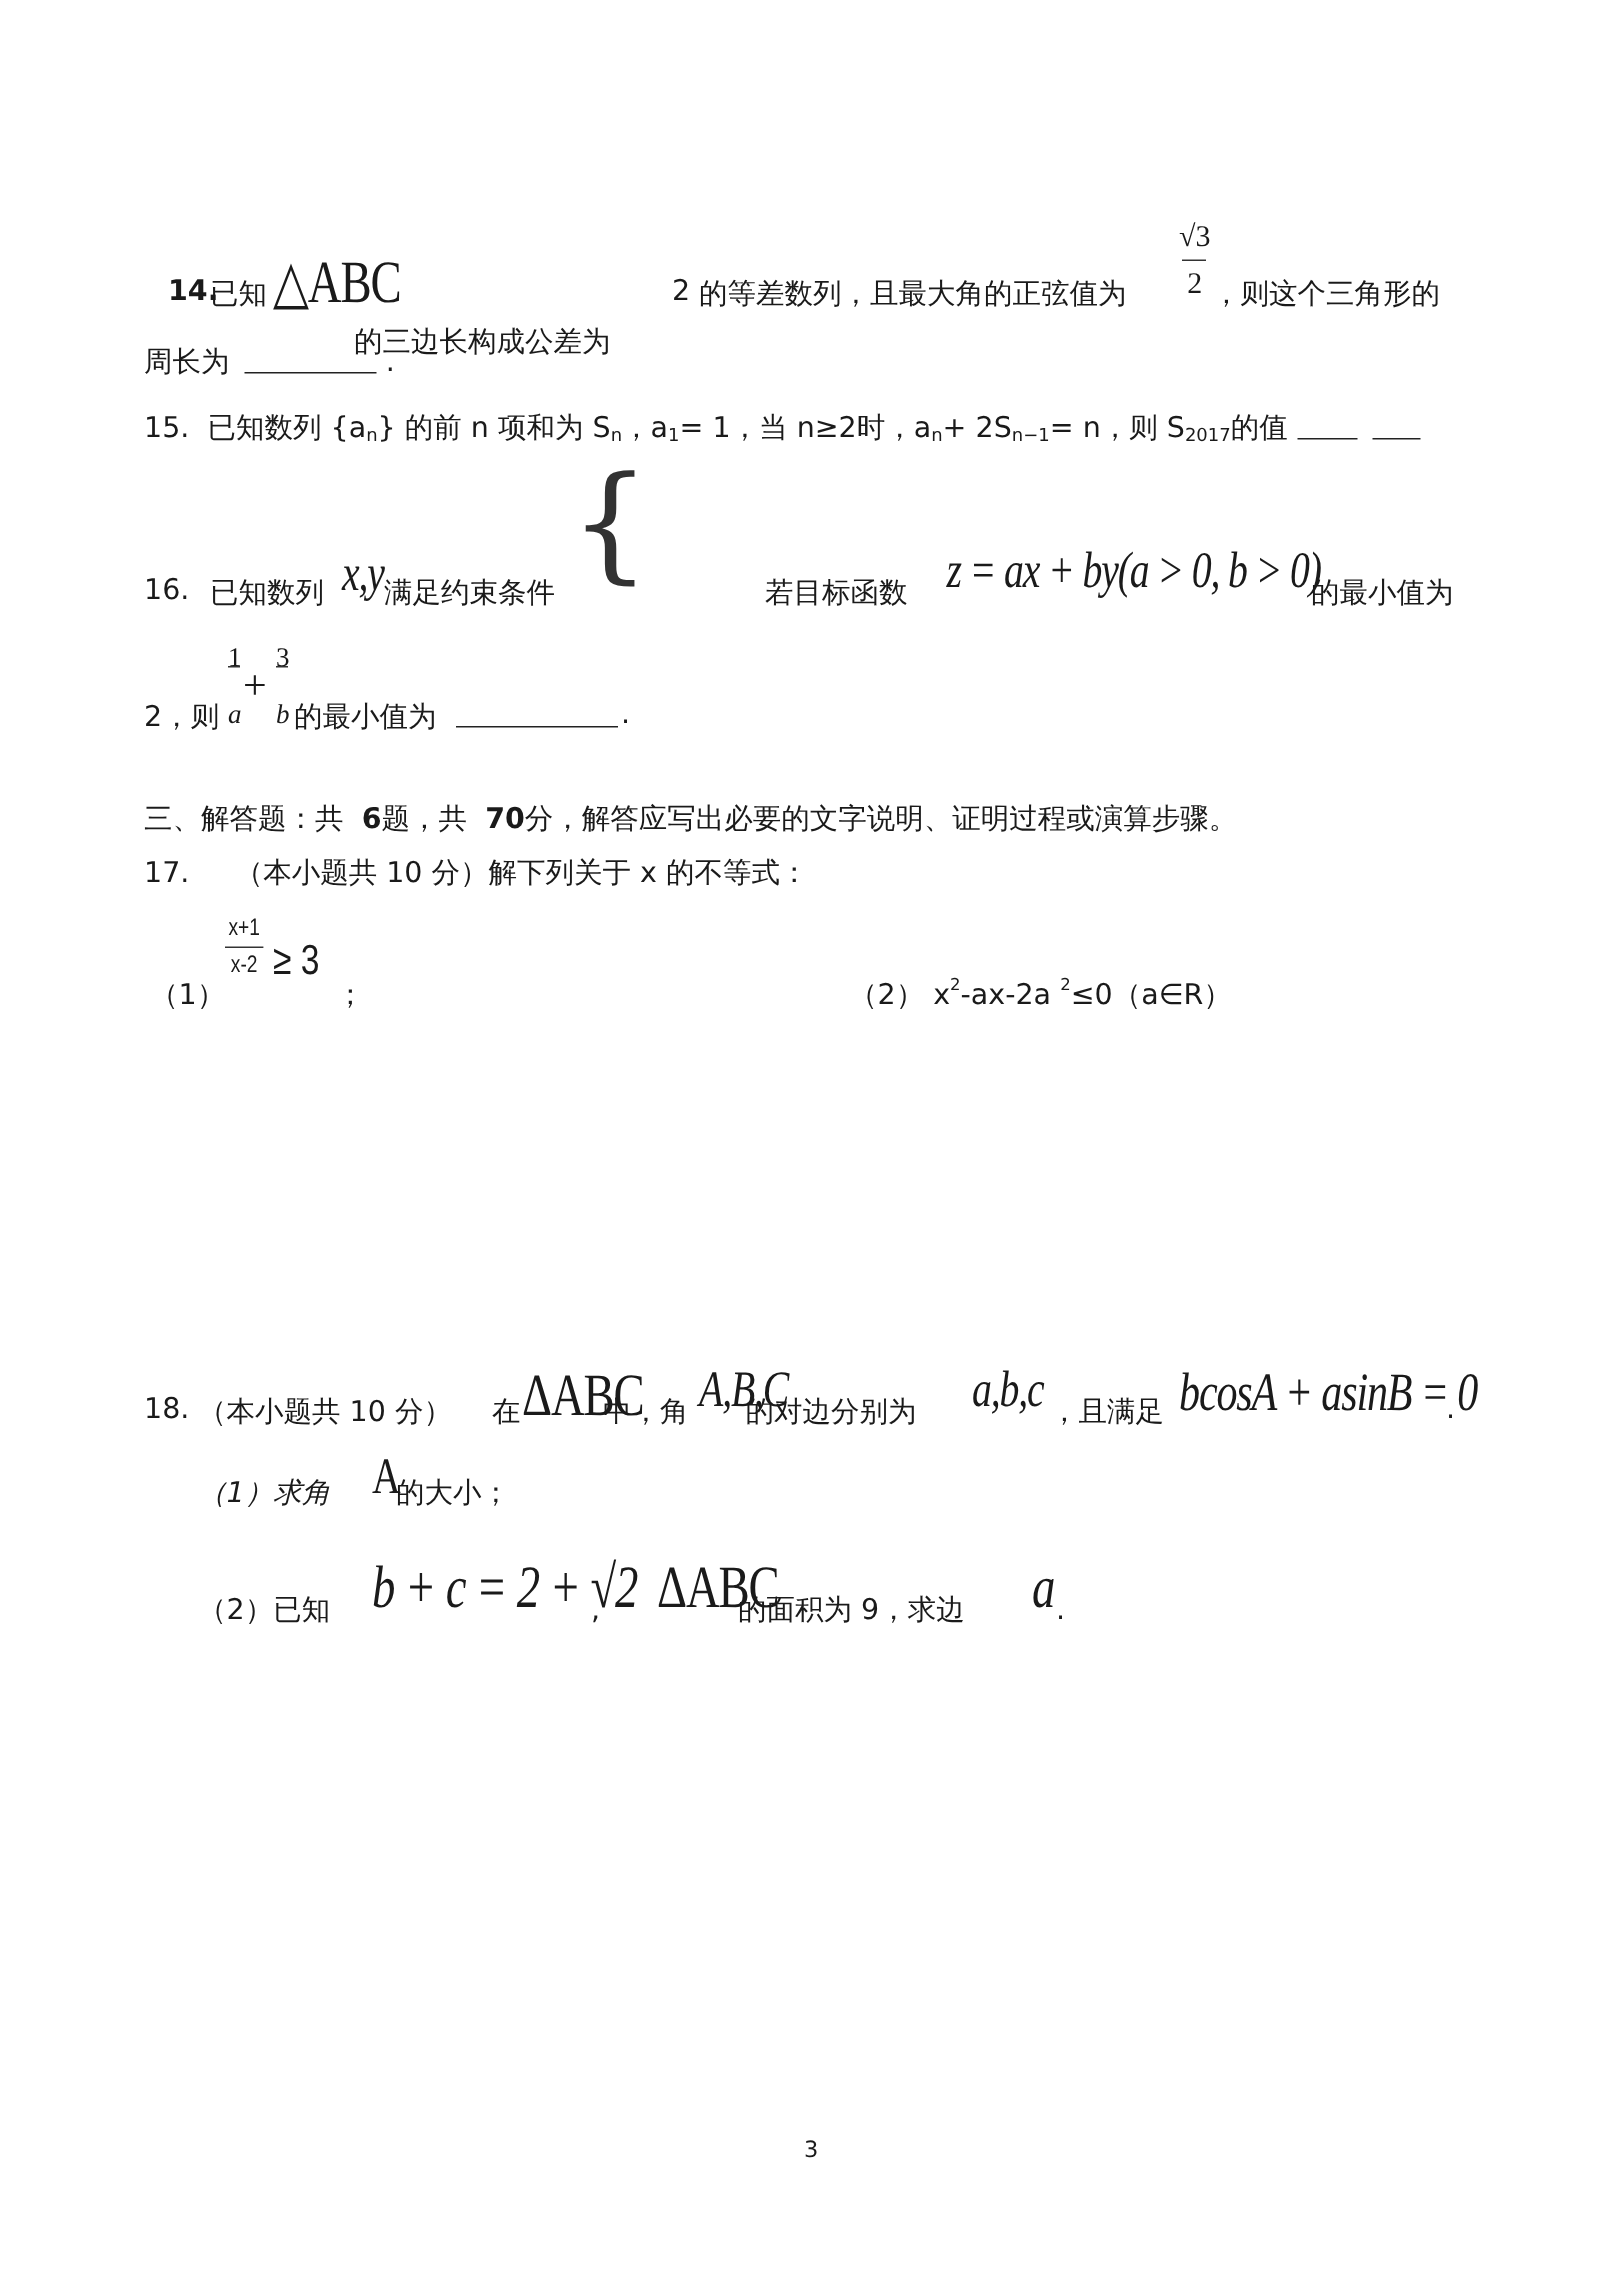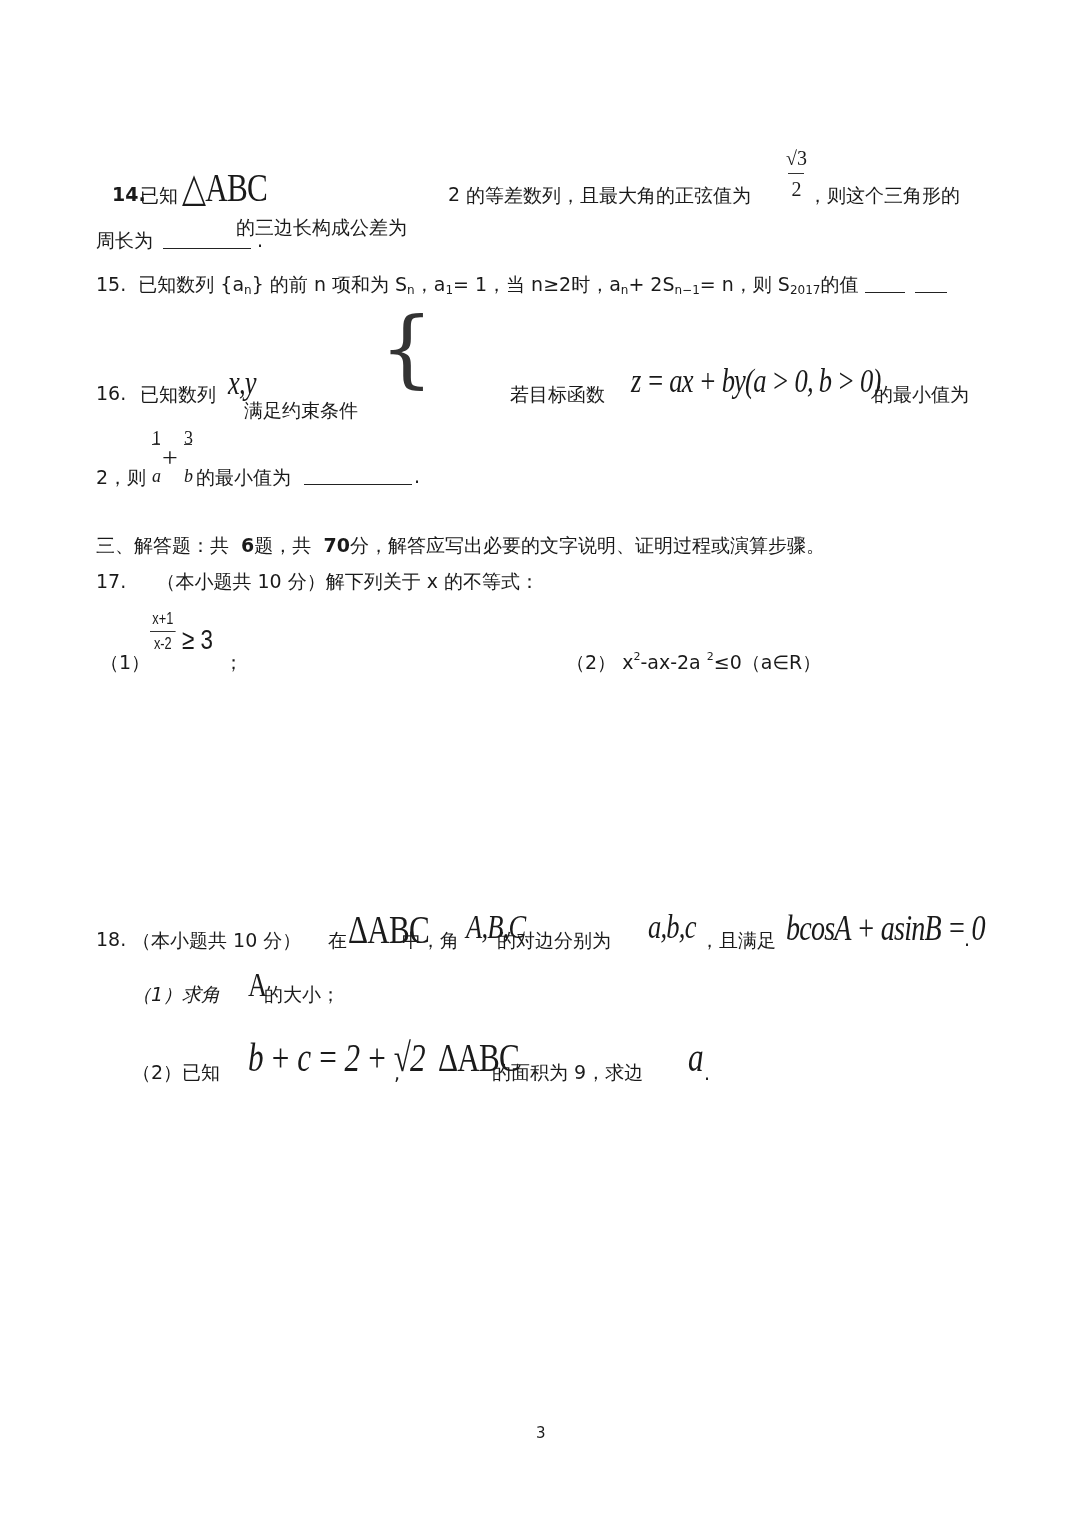--- a/index.html
+++ b/index.html
@@ -52,21 +52,21 @@
   <span>n 项和为</span>
   <span>S</span><span class="sub">n</span><span>，a</span><span class="sub">1</span><span>= 1，当 n≥2时，a</span><span class="sub">n</span><span>+ 2S</span><span class="sub">n−1</span><span>= n，则 S</span><span class="sub">2017</span><span>的值</span>
   <span class="blank" style="width:40px;"></span>
   <span class="blank" style="width:32px; margin-left:4px;"></span>
 </div>
 
 <div class="abs" style="left:96px; top:310px; width:900px; height:100px;">
   <span style="position:absolute; left:0; top:72px;">16.</span>
   <span style="position:absolute; left:44px; top:72px;">已知数列</span>
   <span class="math math-med" style="position:absolute; left:132px; top:56px;">x,y</span>
-  <span style="position:absolute; left:148px; top:72px;margin-top:16px;">满足约束条件</span>
+  <span style="position:absolute; left:160px; top:72px;">满足约束条件</span>
   <span class="brace" style="position:absolute; left:284px; top:-4px;">{</span>
   <span style="position:absolute; left:414px; top:72px;">若目标函数</span>
   <span class="math math-med" style="position:absolute; left:535px; top:54px;">z = ax + by(a &gt; 0, b &gt; 0)</span>
   <span style="position:absolute; left:778px; top:72px;">的最小值为</span>
 </div>
 <div class="abs" style="left:96px; top:428px; height:60px; width:400px;">
   <span style="position:absolute; left:0; top:37px;">2，则</span>
   <span style="position:absolute; left:52px; top:0px; font-family:'Liberation Serif',serif; font-size:18px;">
     <span style="position:absolute; left:4px; top:0;">1</span>
     <span style="position:absolute; left:4px; top:16px; border-top:1.5px solid #333; width:8px;"></span>

